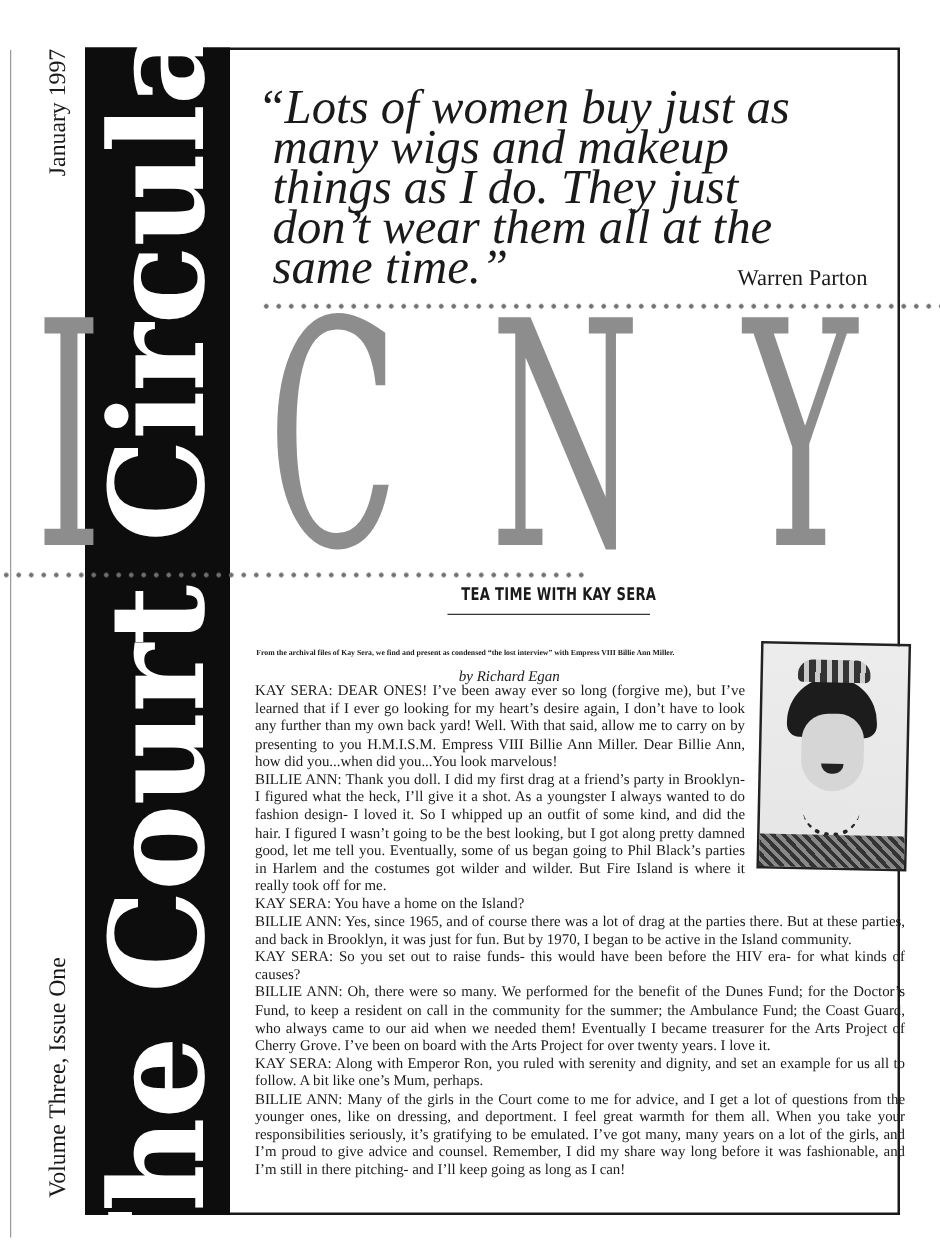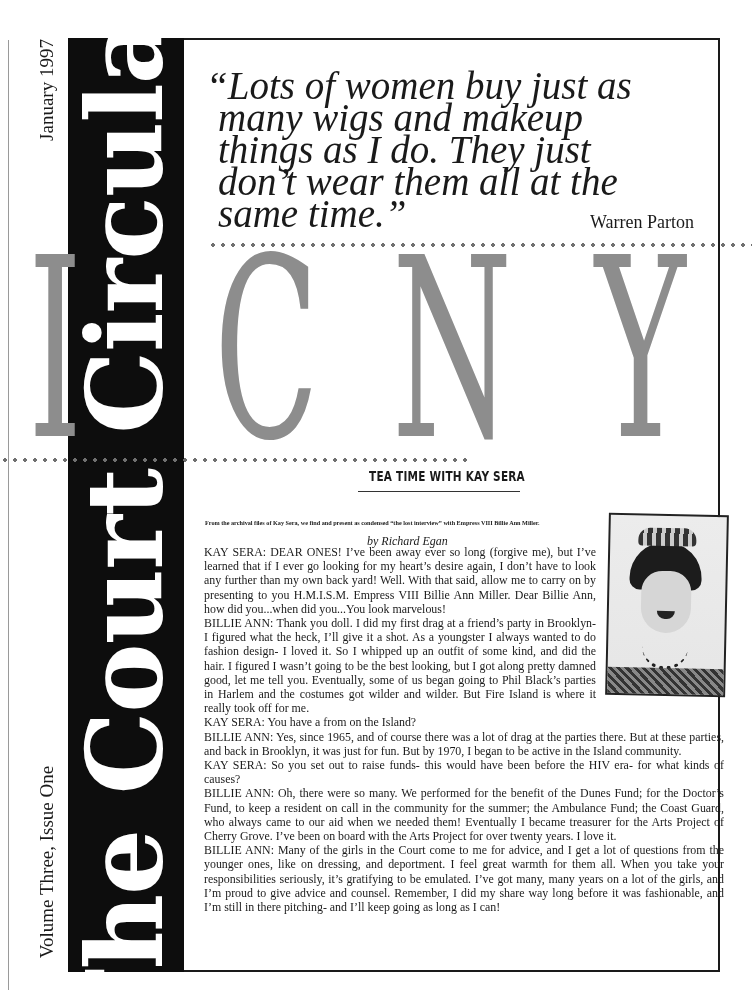--- a/index.html
+++ b/index.html
@@ -85,18 +85,19 @@
   <div class="tiara"></div>
   <div class="face"></div>
   <div class="mouth"></div>
   <div class="necklace"></div>
   <div class="dress"></div>
 </div>
 
 <div class="body-text">
   <p class="narrow">KAY SERA: DEAR ONES! I’ve been away ever so long (forgive me), but I’ve learned that if I ever go looking for my heart’s desire again, I don’t have to look any further than my own back yard! Well. With that said, allow me to carry on by presenting to you H.M.I.S.M. Empress VIII Billie Ann Miller. Dear Billie Ann, how did you...when did you...You look marvelous!</p>
   <p class="narrow">BILLIE ANN: Thank you doll. I did my first drag at a friend’s party in Brooklyn- I figured what the heck, I’ll give it a shot. As a youngster I always wanted to do fashion design- I loved it. So I whipped up an outfit of some kind, and did the hair. I figured I wasn’t going to be the best looking, but I got along pretty damned good, let me tell you. Eventually, some of us began going to Phil Black’s parties in Harlem and the costumes got wilder and wilder. But Fire Island is where it really took off for me.</p>
-  <p class="narrow">KAY SERA: You have a from on the Island?</p>
+  <p class="narrow">KAY SERA: You have a home on the Island?</p>
   <p>BILLIE ANN: Yes, since 1965, and of course there was a lot of drag at the parties there. But at these parties, and back in Brooklyn, it was just for fun. But by 1970, I began to be active in the Island community.</p>
   <p>KAY SERA: So you set out to raise funds- this would have been before the HIV era- for what kinds of causes?</p>
   <p>BILLIE ANN: Oh, there were so many. We performed for the benefit of the Dunes Fund; for the Doctor’s Fund, to keep a resident on call in the community for the summer; the Ambulance Fund; the Coast Guard, who always came to our aid when we needed them! Eventually I became treasurer for the Arts Project of Cherry Grove. I’ve been on board with the Arts Project for over twenty years. I love it.</p>
+  <p>KAY SERA: Along with Emperor Ron, you ruled with serenity and dignity, and set an example for us all to follow. A bit like one’s Mum, perhaps.</p>
   <p>BILLIE ANN: Many of the girls in the Court come to me for advice, and I get a lot of questions from the younger ones, like on dressing, and deportment. I feel great warmth for them all. When you take your responsibilities seriously, it’s gratifying to be emulated. I’ve got many, many years on a lot of the girls, and I’m proud to give advice and counsel. Remember, I did my share way long before it was fashionable, and I’m still in there pitching- and I’ll keep going as long as I can!</p>
 </div>
 
 </body></html>

